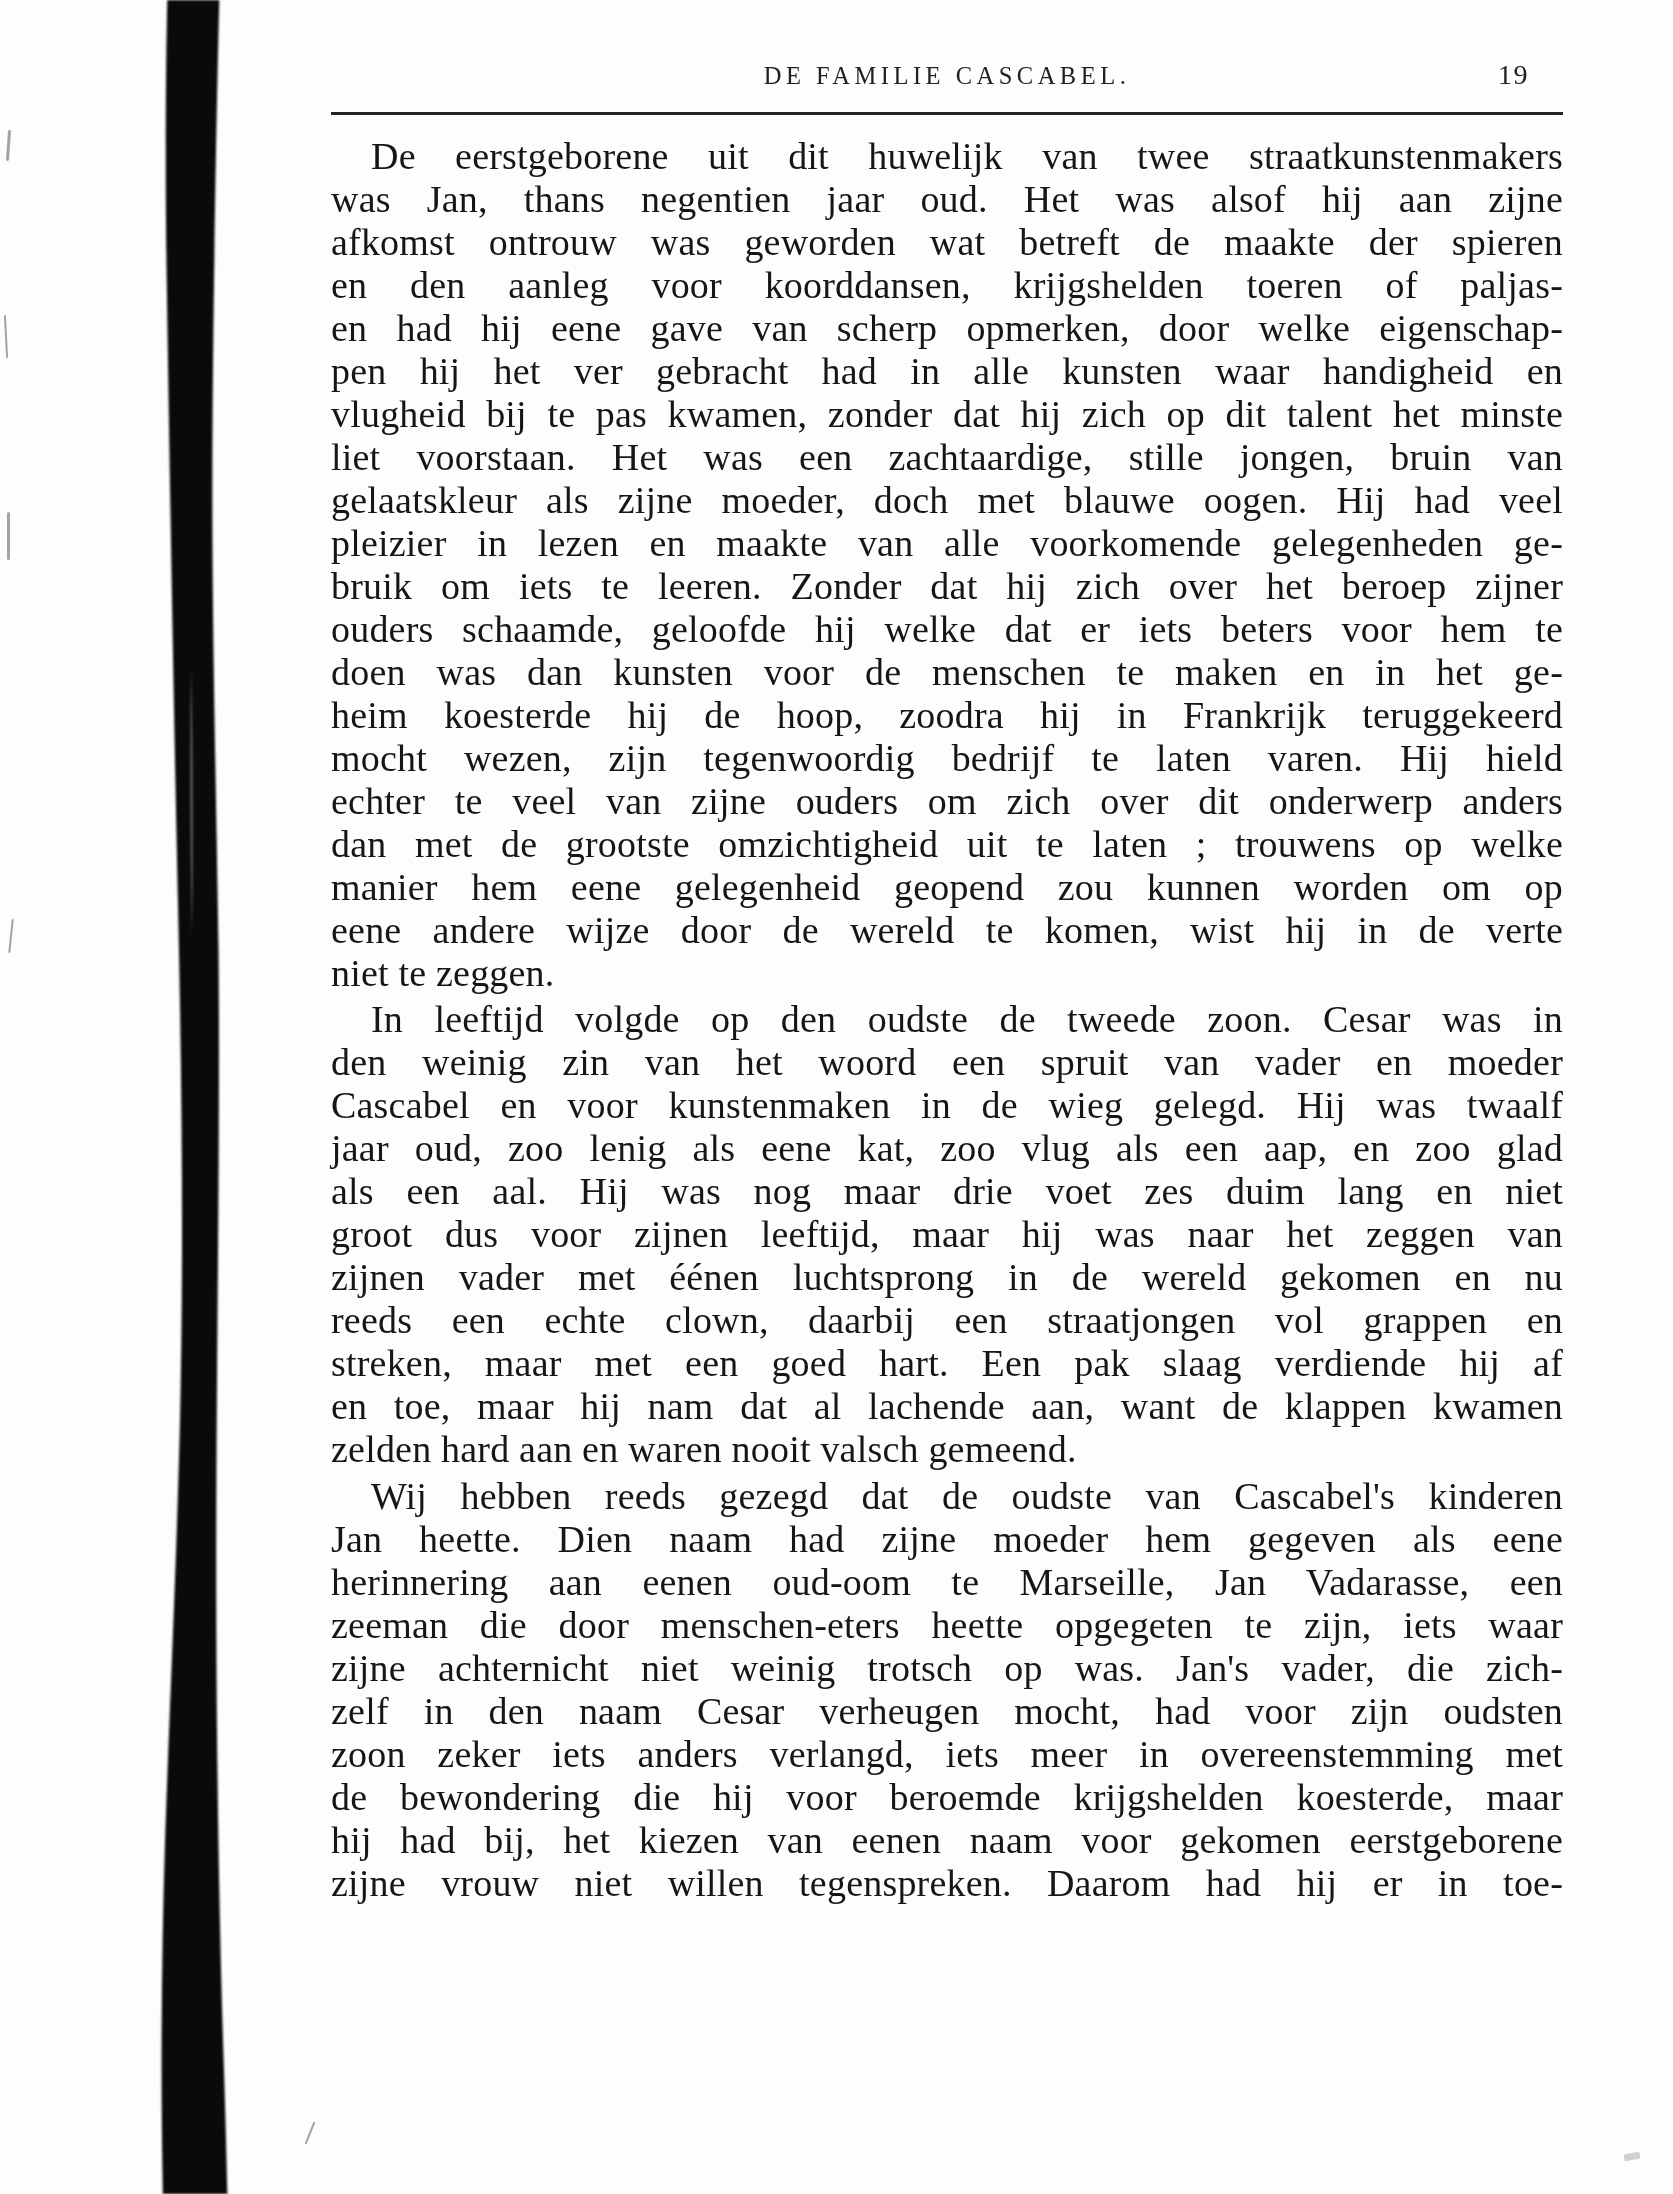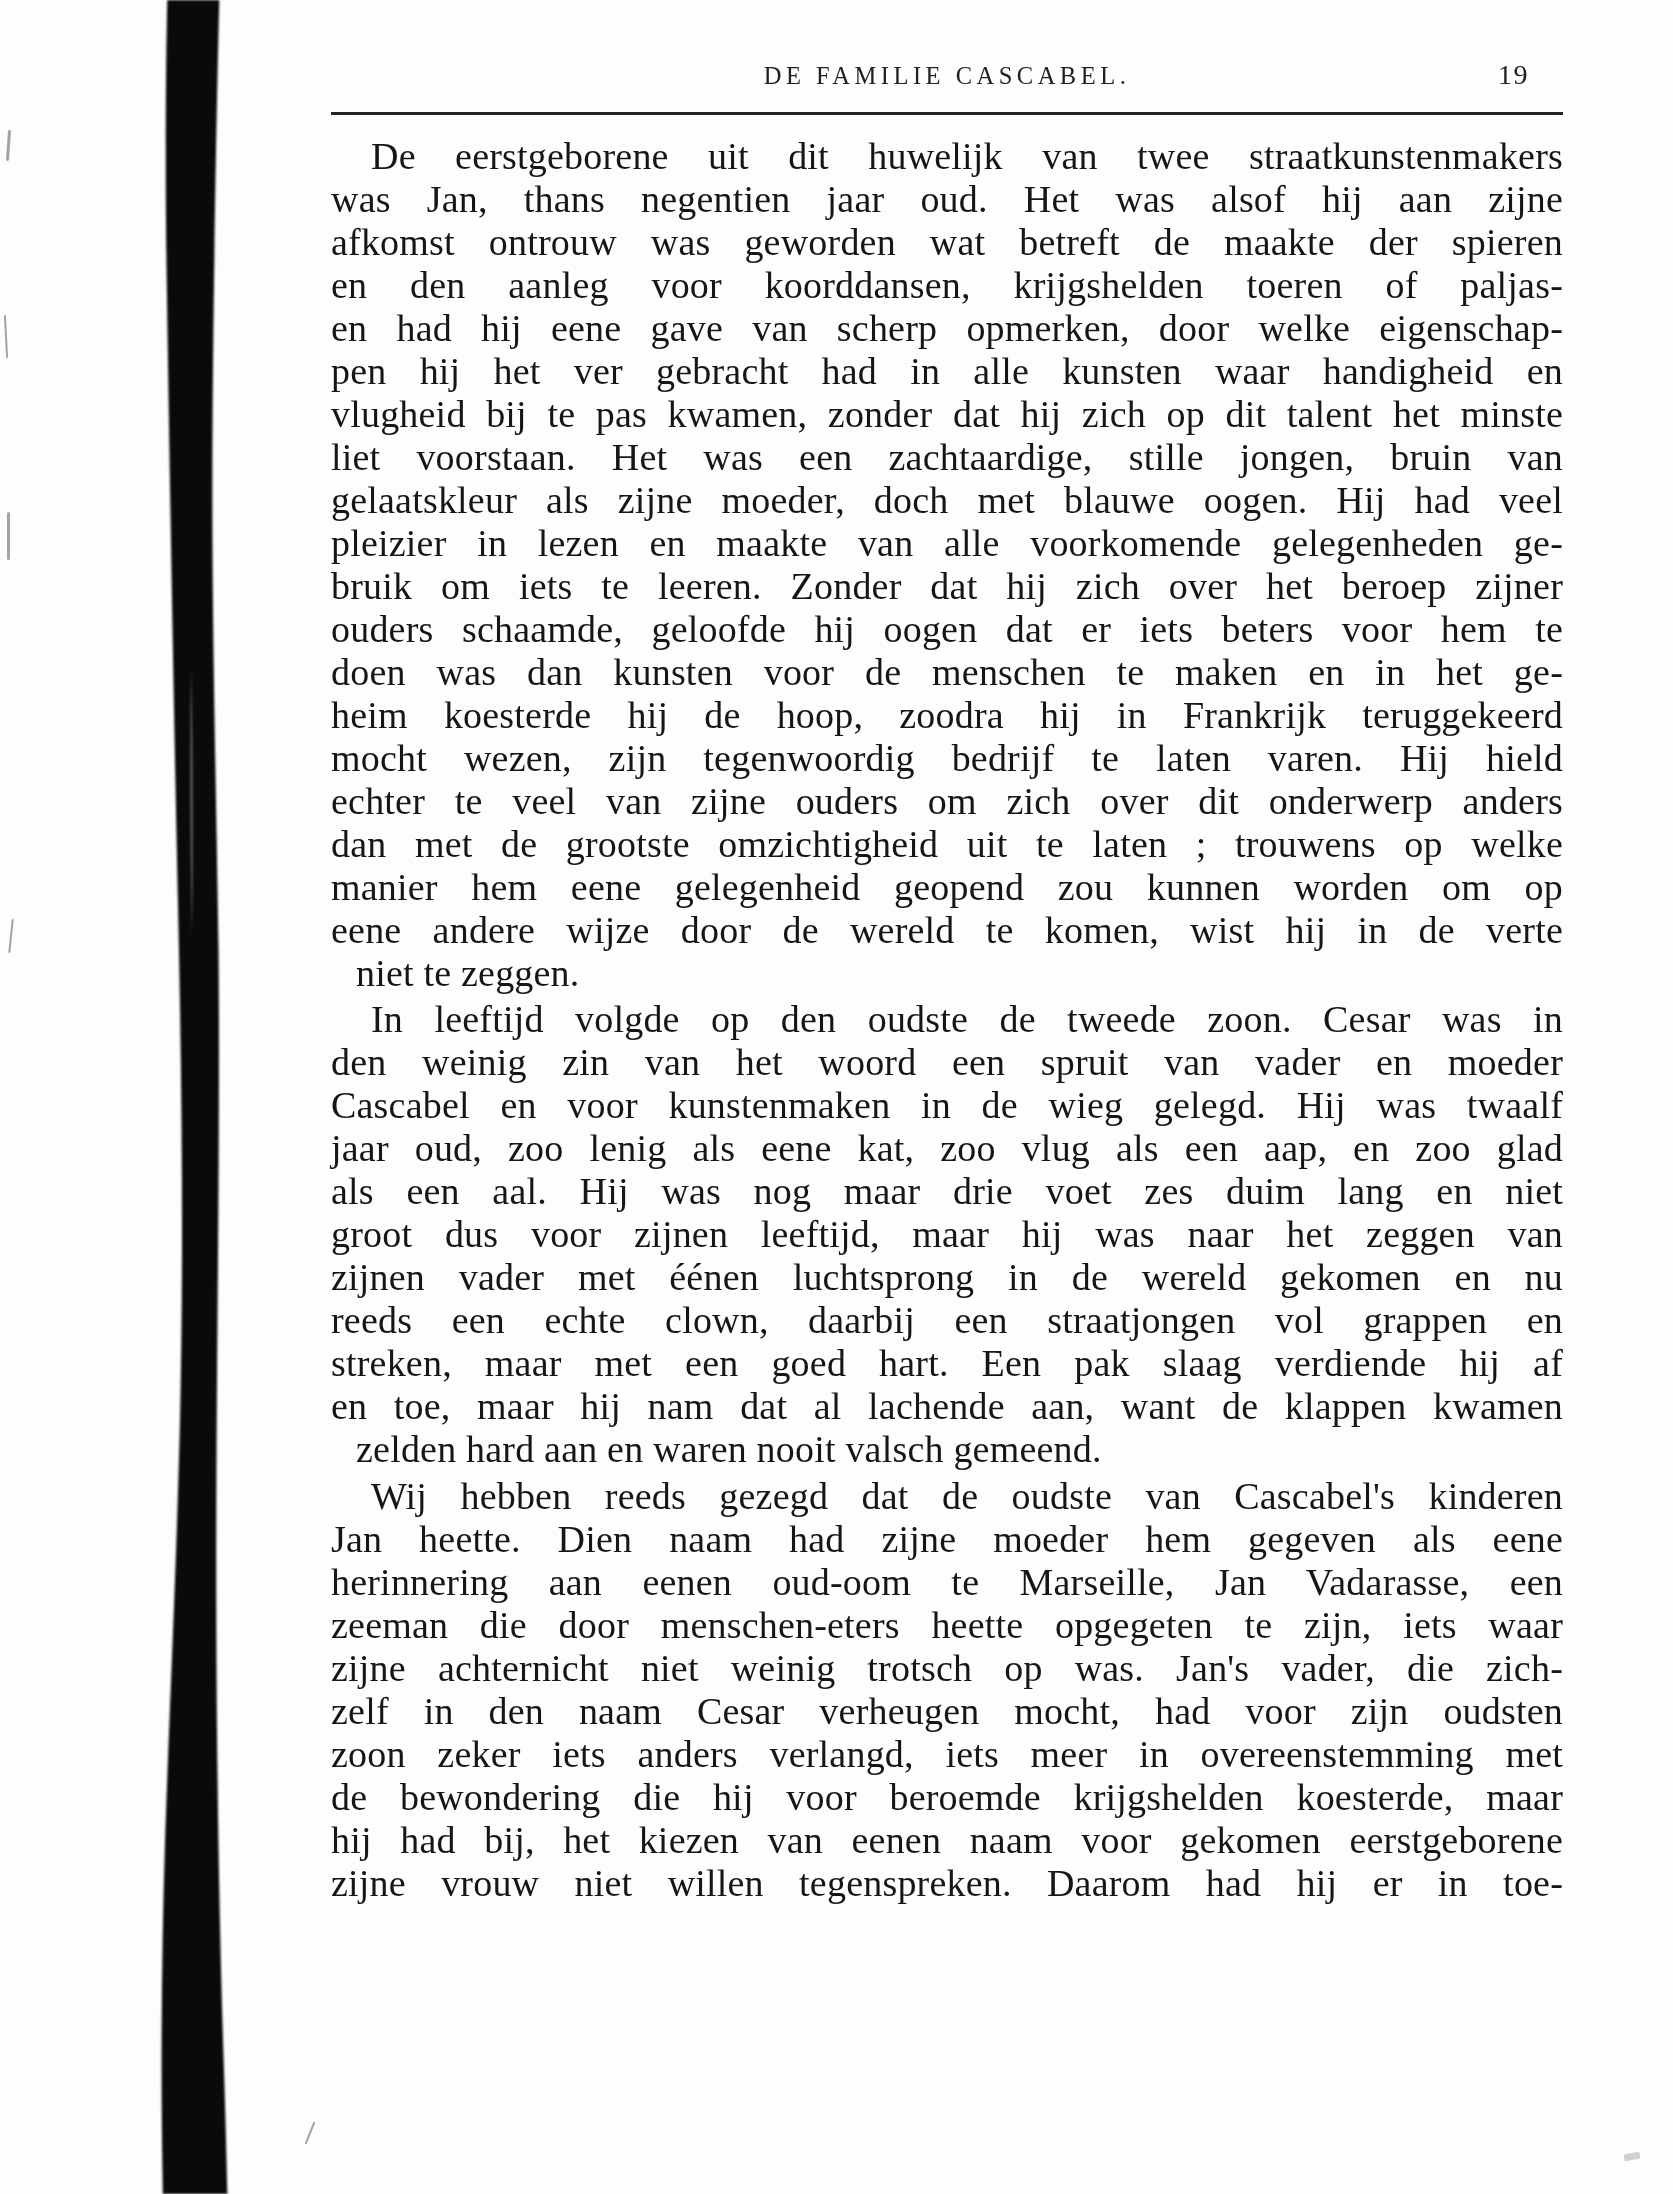--- a/index.html
+++ b/index.html
@@ -69,21 +69,21 @@
   .line {
     display: block;
     text-align: justify;
     text-align-last: justify;
     font-size: 38px;
     line-height: 43px;
     color: #171614;
     letter-spacing: 0.2px;
   }
   .line.first { text-indent: 40px; }
-  .line.lastline { text-align-last: left; margin-left: 25px; }
+  .line.lastline { text-align-last: left; }
 </style>
 </head>
 <body>
 
 <div class="scan-page">
 
   <svg class="gutter-svg" viewBox="0 0 140 2956" preserveAspectRatio="none">
     <path fill="#0a0a0a" d="M30,0 L100,0
          C97,120 93,320 91,560
          C89,800 95,1020 99,1280
@@ -121,21 +121,21 @@
           <span class="line">was Jan, thans negentien jaar oud. Het was alsof hij aan zijne</span>
           <span class="line">afkomst ontrouw was geworden wat betreft de maakte der spieren</span>
           <span class="line">en den aanleg voor koorddansen, krijgshelden toeren of paljas-</span>
           <span class="line">en had hij eene gave van scherp opmerken, door welke eigenschap-</span>
           <span class="line">pen hij het ver gebracht had in alle kunsten waar handigheid en</span>
           <span class="line">vlugheid bij te pas kwamen, zonder dat hij zich op dit talent het minste</span>
           <span class="line">liet voorstaan. Het was een zachtaardige, stille jongen, bruin van</span>
           <span class="line">gelaatskleur als zijne moeder, doch met blauwe oogen. Hij had veel</span>
           <span class="line">pleizier in lezen en maakte van alle voorkomende gelegenheden ge-</span>
           <span class="line">bruik om iets te leeren. Zonder dat hij zich over het beroep zijner</span>
-          <span class="line">ouders schaamde, geloofde hij oogen dat er iets beters voor hem te</span>
+          <span class="line">ouders schaamde, geloofde hij welke dat er iets beters voor hem te</span>
           <span class="line">doen was dan kunsten voor de menschen te maken en in het ge-</span>
           <span class="line">heim koesterde hij de hoop, zoodra hij in Frankrijk teruggekeerd</span>
           <span class="line">mocht wezen, zijn tegenwoordig bedrijf te laten varen. Hij hield</span>
           <span class="line">echter te veel van zijne ouders om zich over dit onderwerp anders</span>
           <span class="line">dan met de grootste omzichtigheid uit te laten ; trouwens op welke</span>
           <span class="line">manier hem eene gelegenheid geopend zou kunnen worden om op</span>
           <span class="line">eene andere wijze door de wereld te komen, wist hij in de verte</span>
           <span class="line lastline">niet te zeggen.</span>
         </p>
         <p>

